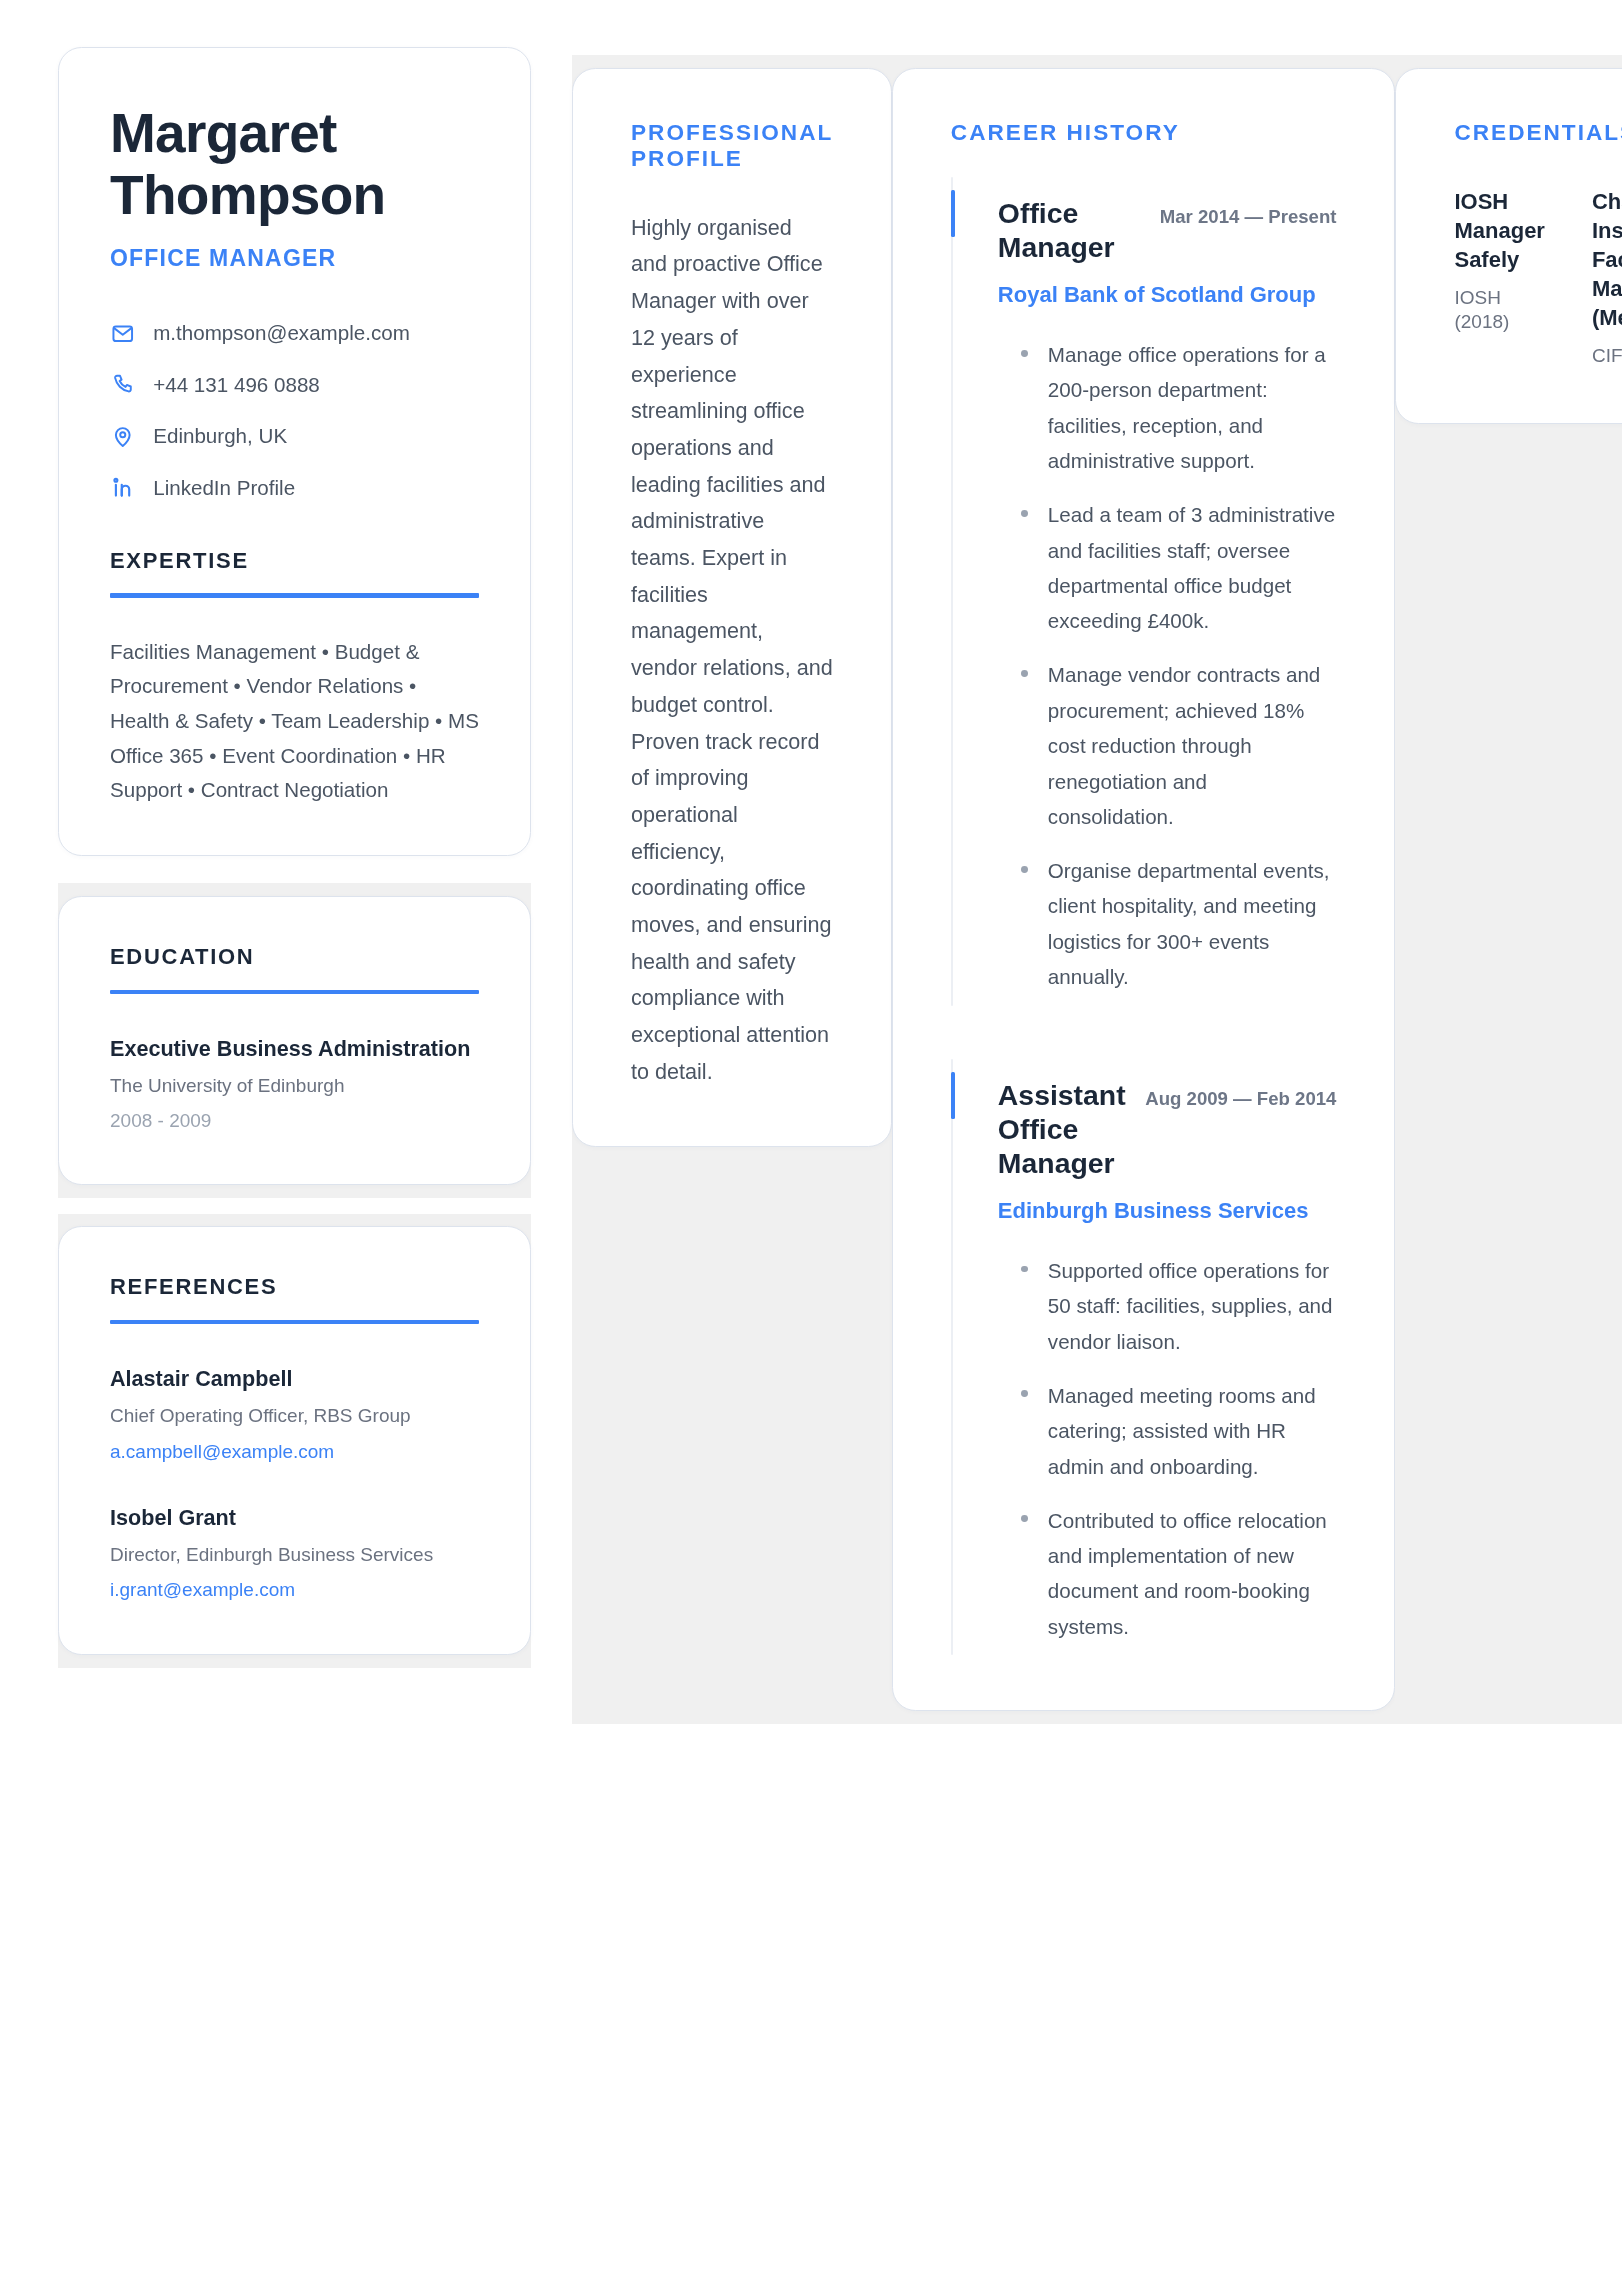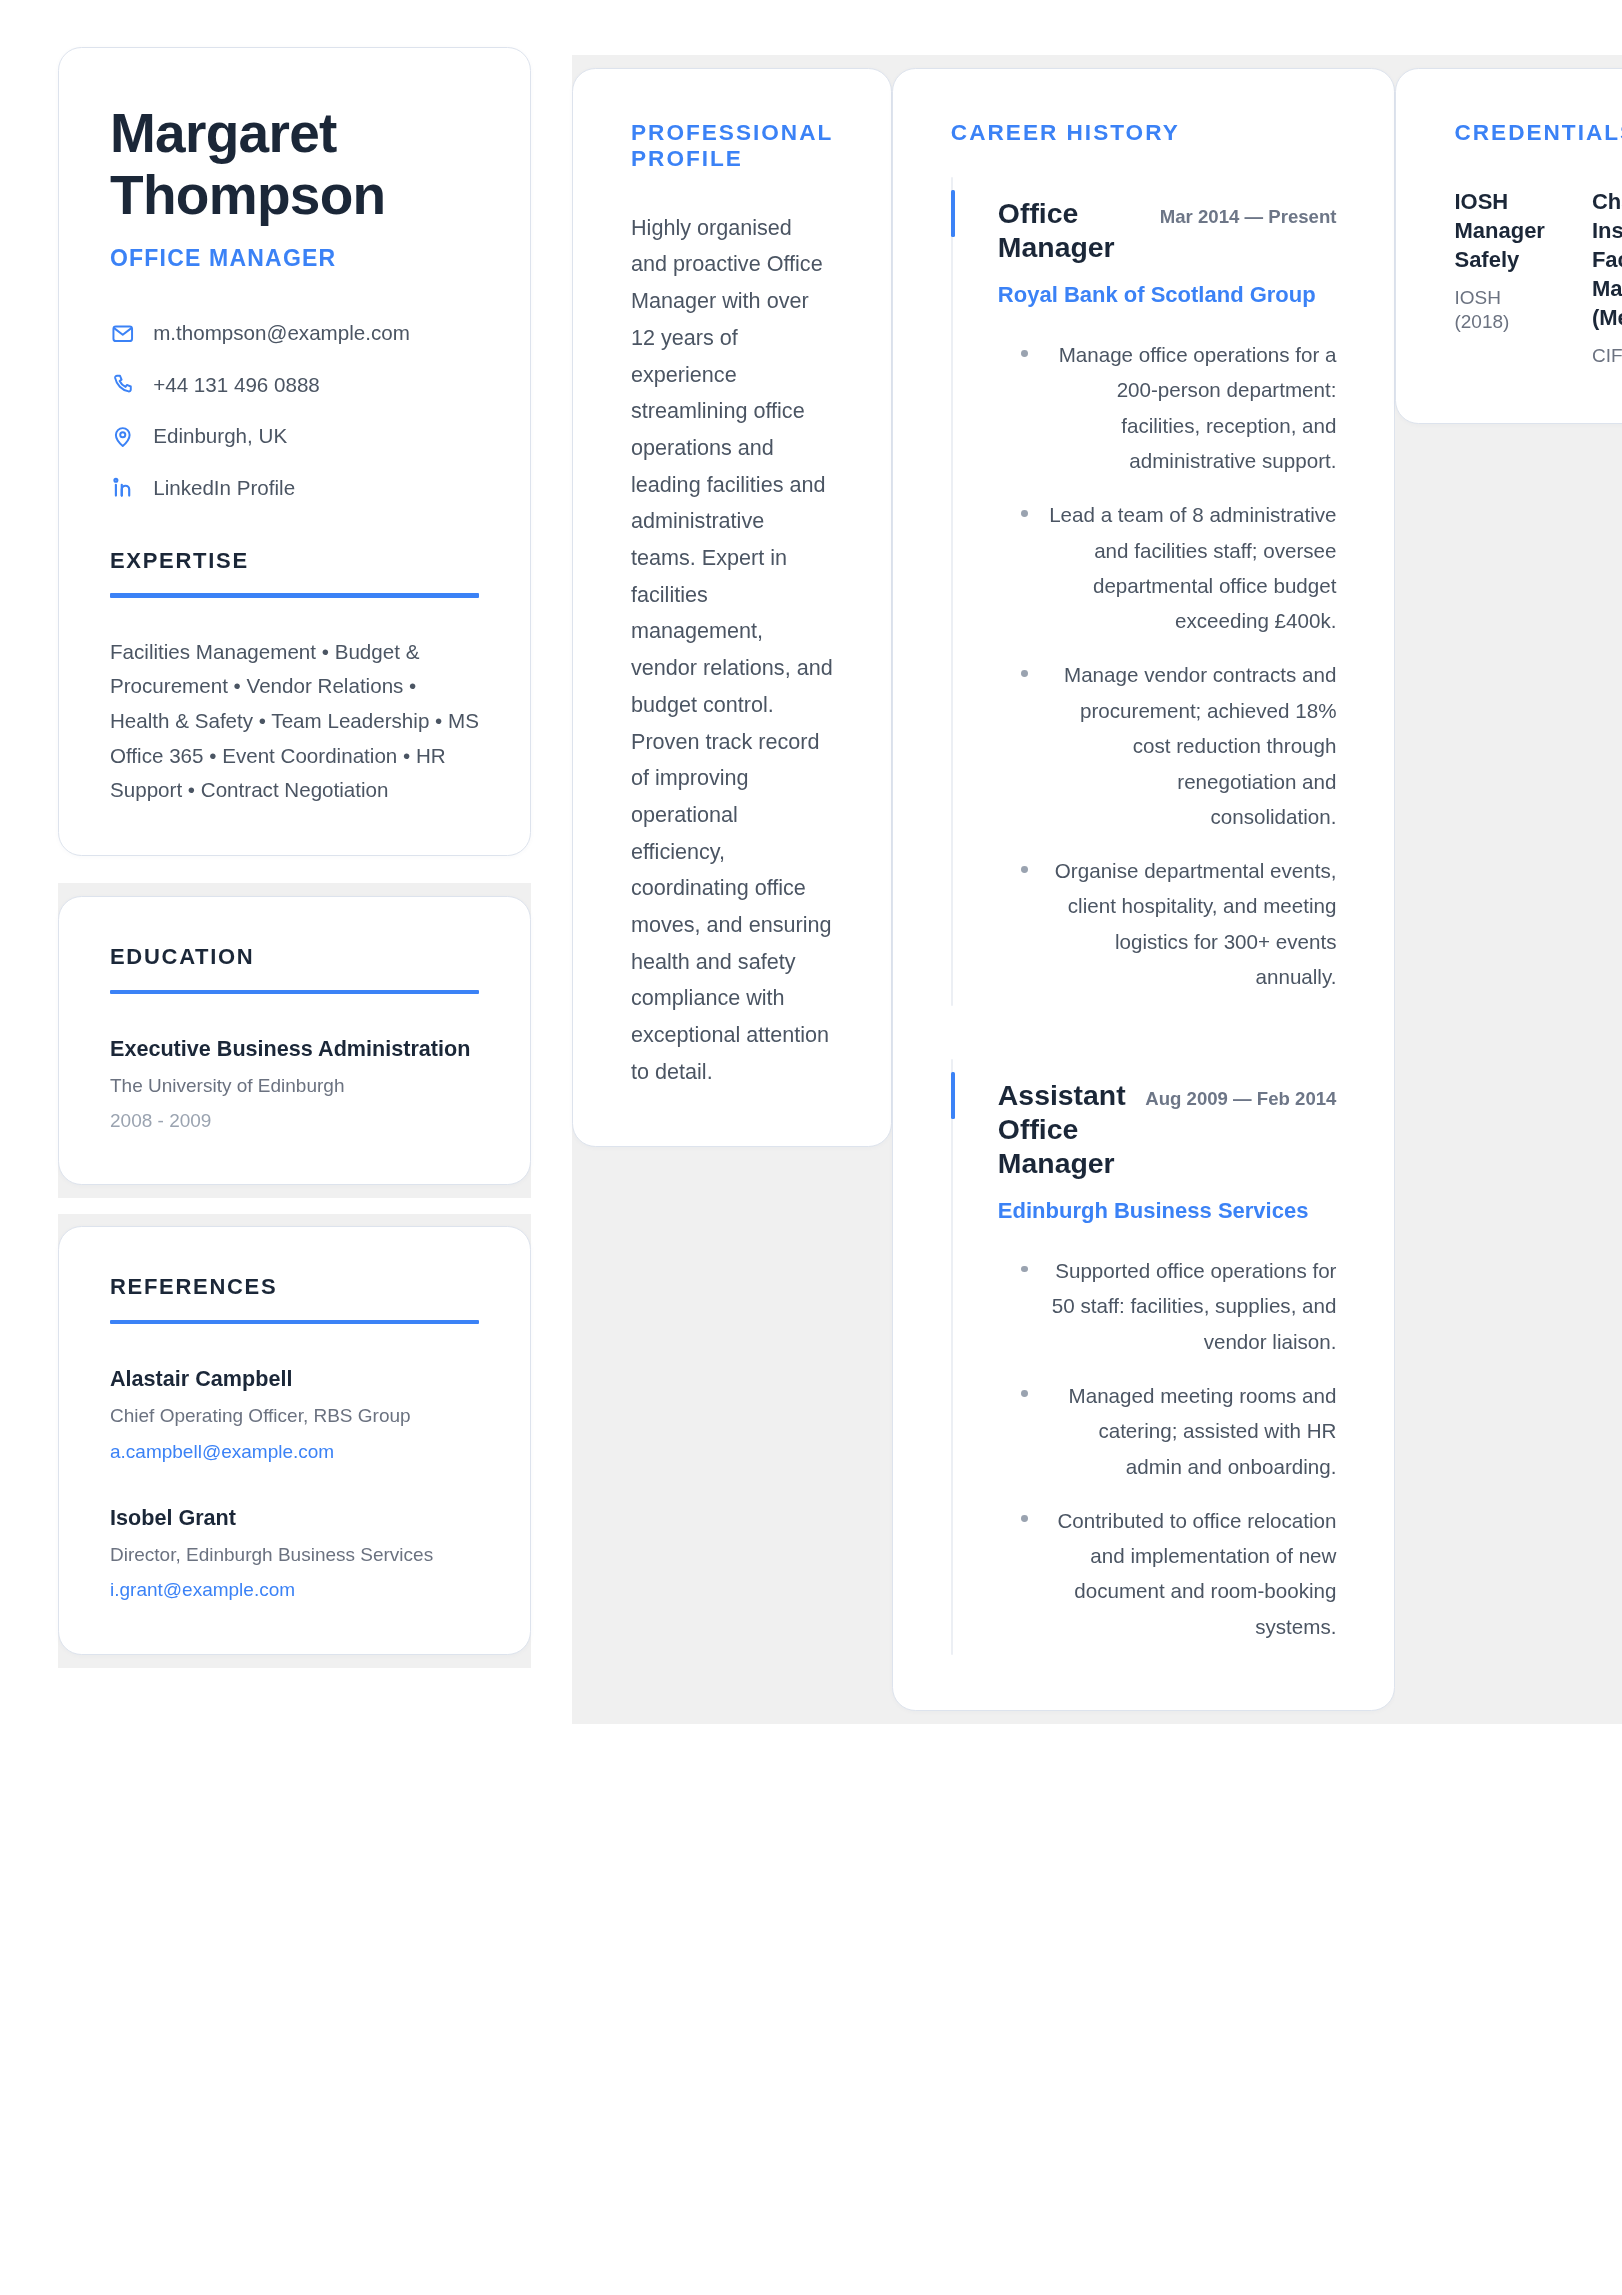--- a/index.html
+++ b/index.html
@@ -141,21 +141,21 @@
   .job .spine{
     position:absolute;left:0;top:0;bottom:0;width:2.5px;background:#eceff4;border-radius:1.5px;
   }
   .job .accent{
     position:absolute;left:0;top:13.7px;width:4.4px;height:47px;background:var(--accent);border-radius:1.5px;
   }
   .job-top{display:flex;align-items:baseline;justify-content:space-between;gap:19.6px;}
   .job-title{font-size:28.4px;font-weight:700;color:var(--navy);line-height:1.2;}
   .job-dates{font-size:18.6px;font-weight:700;color:#6d7687;white-space:nowrap;line-height:1.2;}
   .job-company{margin-top:16.7px;font-size:22px;font-weight:700;color:var(--accent);line-height:1.25;}
-  .job-points{margin-top:28.4px;display:flex;flex-direction:column;gap:18.6px;text-align:right;}
+  .job-points{margin-top:28.4px;display:flex;flex-direction:column;gap:18.6px;}
   .point{display:flex;gap:19.6px;padding-left:23.5px;}
   .point .dot{
     flex:0 0 6.9px;width:6.9px;height:6.9px;border-radius:50%;
     background:#9aa3b0;margin-top:12.7px;
   }
   .point .ptxt{font-size:20.6px;line-height:1.72;color:#4b5563;}
 
   .creds-grid{
     margin-top:41px;
     display:grid;
@@ -294,21 +294,21 @@
               <div class="job-dates">Mar 2014 — Present</div>
             </div>
             <div class="job-company">Royal Bank of Scotland Group</div>
             <div class="job-points">
               <div class="point">
                 <span class="dot"></span>
                 <span class="ptxt">Manage office operations for a 200-person department: facilities, reception, and administrative support.</span>
               </div>
               <div class="point">
                 <span class="dot"></span>
-                <span class="ptxt">Lead a team of 8 administrative and facilities staff; oversee departmental office budget exceeding £400k.</span>
+                <span class="ptxt">Lead a team of 3 administrative and facilities staff; oversee departmental office budget exceeding £400k.</span>
               </div>
               <div class="point">
                 <span class="dot"></span>
                 <span class="ptxt">Manage vendor contracts and procurement; achieved 18% cost reduction through renegotiation and consolidation.</span>
               </div>
               <div class="point">
                 <span class="dot"></span>
                 <span class="ptxt">Organise departmental events, client hospitality, and meeting logistics for 300+ events annually.</span>
               </div>
             </div>

